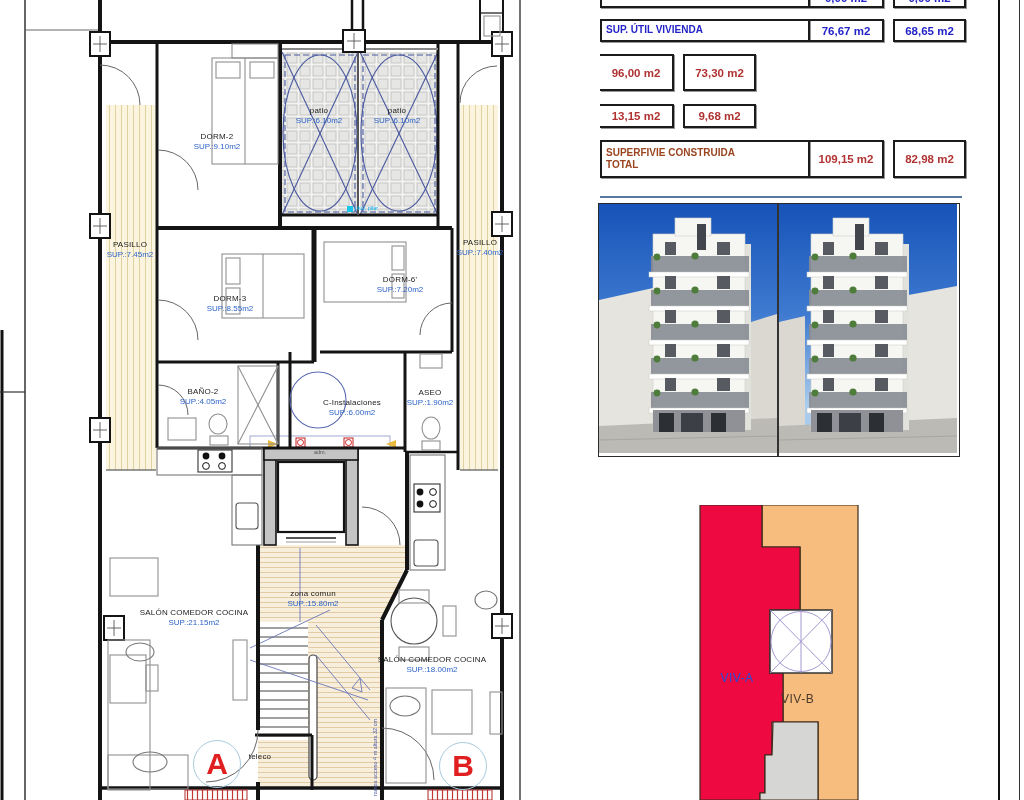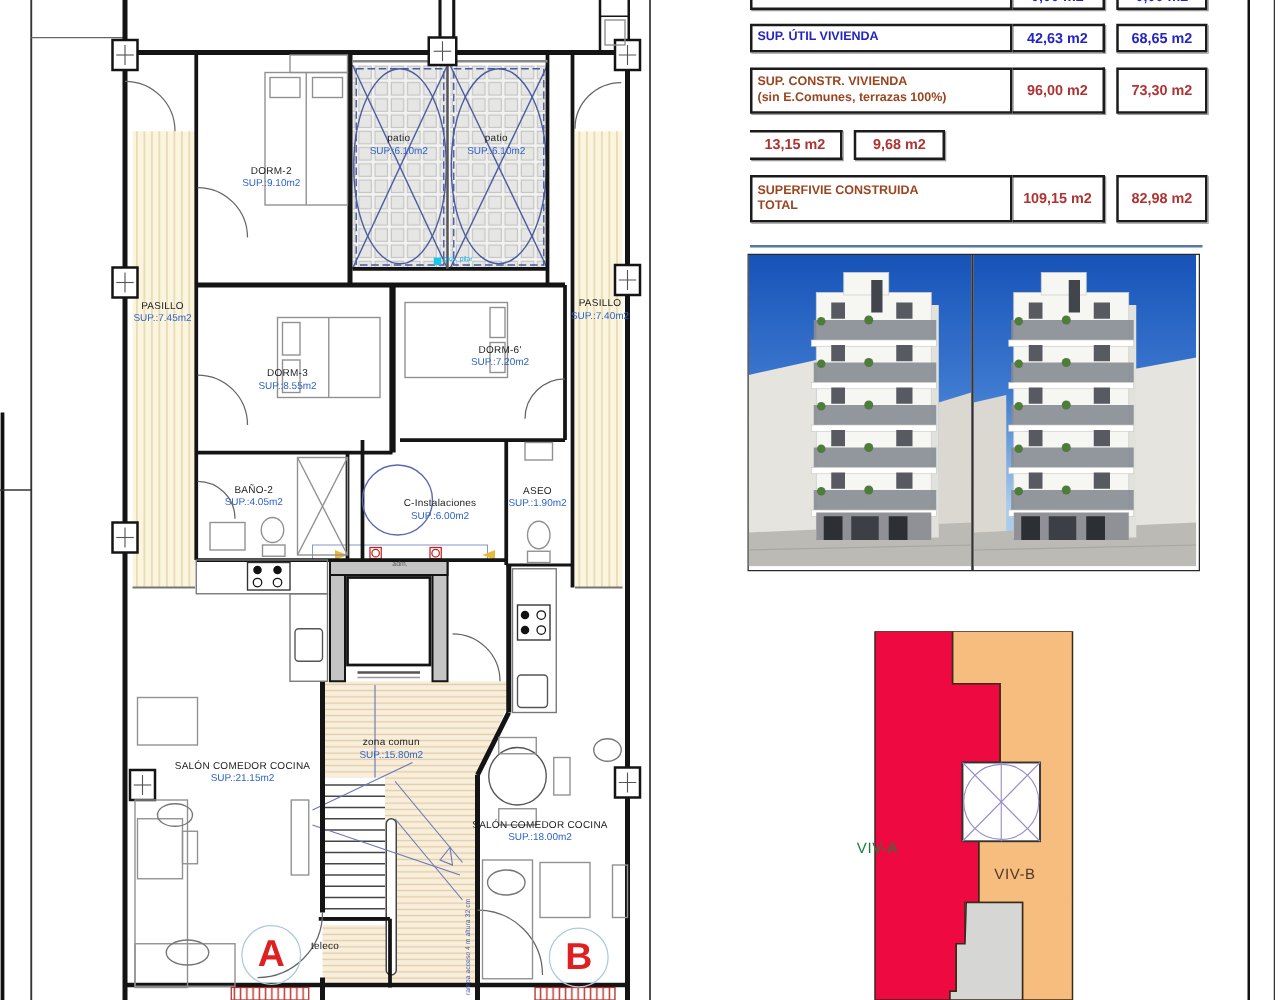--- a/index.html
+++ b/index.html
@@ -347,29 +347,25 @@
           <span>SUP. TERRAZA-2</span>
         </div>
       <div class="tval c-blue">0,00 m2</div>
       <div class="tspacer"></div>
       <div class="tval2 c-blue">0,00 m2</div>
     </div>
     <div class="trow" style="height:23px;margin-top:11px;">
       <div class="tlabel c-blue">
           <span>SUP. ÚTIL VIVIENDA</span>
         </div>
-      <div class="tval c-blue">42,63 m2</div>
+      <div class="tval c-blue">76,67 m2</div>
       <div class="tspacer"></div>
       <div class="tval2 c-blue">68,65 m2</div>
     </div>
     <div class="trow" style="height:37px;margin-top:12px;">
-      <div class="tlabel c-maroon">
-          <span>SUP. CONSTR. VIVIENDA</span>
-          <span>(sin E.Comunes, terrazas 100%)</span>
-        </div>
       <div class="tval c-red">96,00 m2</div>
       <div class="tspacer"></div>
       <div class="tval2 c-red">73,30 m2</div>
     </div>
     <div class="trow" style="height:24px;margin-top:13px;">
       <div class="tval c-red">13,15 m2</div>
       <div class="tspacer"></div>
       <div class="tval2 c-red">9,68 m2</div>
     </div>
     <div class="trow" style="height:38px;margin-top:12px;">
@@ -501,18 +497,18 @@
     <polygon points="5,0 67,0 67,42 105,42 105,105 75,105 75,168 88,168 88,217 77,217 77,250 70,250 70,288 65,288 65,295 5,295" fill="#EE0940" stroke="#3A2A1A" stroke-width="1.2"></polygon>
     <polygon points="78,217 123,217 123,295 65,295 65,288 70,288 70,250 77,250" fill="#D6D6D4" stroke="#3A2A1A" stroke-width="1.2"></polygon>
     <rect x="75" y="105" width="62" height="63" fill="#FFFFFF" stroke="#333" stroke-width="1.5"></rect>
     <g stroke="#9B8CCB" stroke-width="0.9" fill="none">
       <circle cx="106" cy="136.5" r="30"></circle>
       <line x1="75" y1="105" x2="137" y2="168"></line>
         <line x1="137" y1="105" x2="75" y2="168"></line>
       <line x1="106" y1="105" x2="106" y2="168"></line>
     </g>
   </svg>
-  <div class="dlabel" style="left:671px;top:671px;width:62px;text-align:center;color:#15803d;">VIV-A</div>
-  <div class="dlabel" style="left:781px;top:692px;width:62px;text-align:center;color:#4A3A2A;">VIV-B</div>
+  <div class="dlabel" style="left:706px;top:671px;width:62px;text-align:center;color:#1d4ed8;">VIV-A</div>
+  <div class="dlabel" style="left:781px;top:692px;width:62px;color:#4A3A2A;">VIV-B</div>
 
   <div class="vline" style="left:998px;width:2px;background:#111;"></div>
   <div class="vline" style="left:1019px;width:1px;background:#333;"></div>
 </div>
 
 </body></html>

